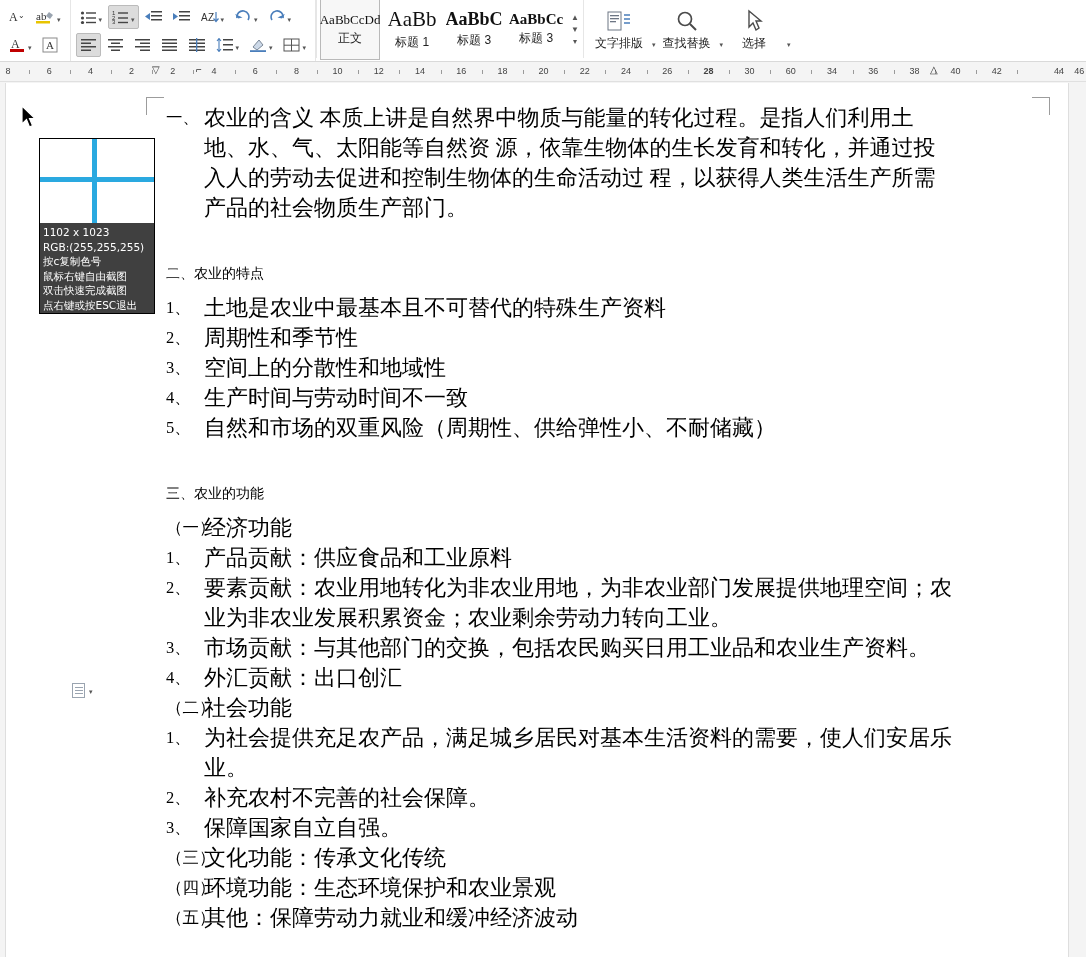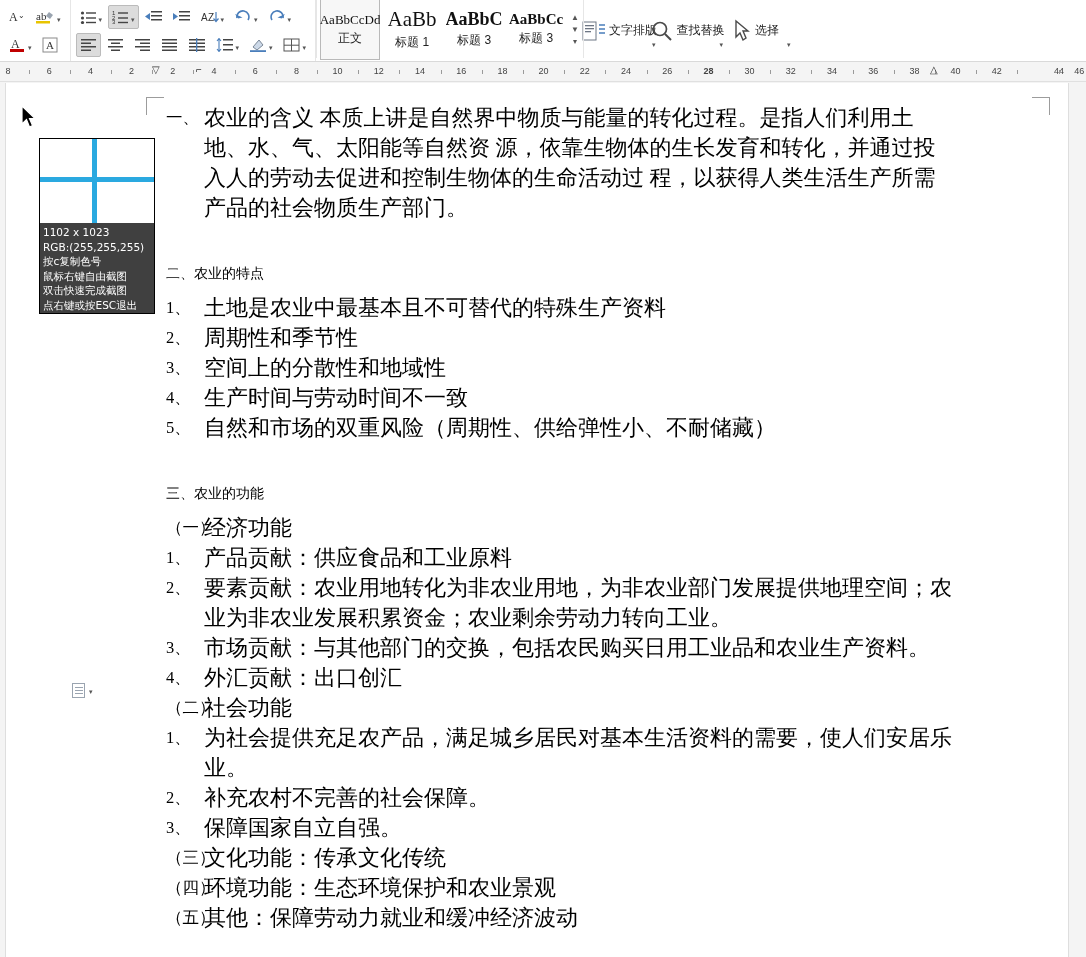--- a/index.html
+++ b/index.html
@@ -47,21 +47,21 @@
   .style-prev { font-size: 15px; color: #111; font-family: "Liberation Serif", serif; white-space: nowrap; overflow: hidden; }
   .style-prev.small { font-size: 13px; }
   .style-prev.h1 { font-size: 21px; }
   .style-prev.h2 { font-size: 18px; font-weight: bold; }
   .style-prev.h3 { font-size: 15px; font-weight: bold; }
   .style-name { font-size: 12px; color: #222; }
   .style-scroll { display: flex; flex-direction: column; justify-content: center; gap: 3px; padding-left: 2px; }
   .sarrow { font-size: 8px; color: #555; width: 12px; text-align: center; }
 
   .bigbtn {
-    width: 62px; height: 58px; display: flex; flex-direction: row;
+    width: 62px; height: 58px; display: flex; flex-direction: column;
     align-items: center; justify-content: center; gap: 2px; cursor: default;
     border: 1px solid transparent; border-radius: 2px;
   }
   .bigbtn .lbl { font-size: 12px; color: #222; white-space: nowrap; }
 
   
   .ruler {
     position: absolute; left: 0; top: 62px; width: 1086px; height: 20px;
     background: #f4f4f4; border-bottom: 1px solid #e0e0e0;
     font-size: 9px; color: #444; overflow: hidden;
@@ -432,21 +432,21 @@
         <span class="num" style="left: 584.8px;">22</span>
         <span class="tk" style="left: 605.4px;"></span>
         <span class="num" style="left: 626px;">24</span>
         <span class="tk" style="left: 646.6px;"></span>
         <span class="num" style="left: 667.2px;">26</span>
         <span class="tk" style="left: 687.8px;"></span>
         <span class="num" style="left: 708.4px; font-weight: bold;">28</span>
         <span class="tk" style="left: 729px;"></span>
         <span class="num" style="left: 749.6px;">30</span>
         <span class="tk" style="left: 770.2px;"></span>
-        <span class="num" style="left: 790.8px;">32</span>
+        <span class="num" style="left: 790.8px;">60</span>
         <span class="tk" style="left: 811.4px;"></span>
         <span class="num" style="left: 832px;">34</span>
         <span class="tk" style="left: 852.6px;"></span>
         <span class="num" style="left: 873.2px;">36</span>
         <span class="tk" style="left: 893.8px;"></span>
         <span class="num" style="left: 914.4px;">38</span>
         <span class="tk" style="left: 935px;"></span>
         <span class="num" style="left: 955.6px;">40</span>
         <span class="tk" style="left: 976.2px;"></span>
         <span class="num" style="left: 996.8px;">42</span>

